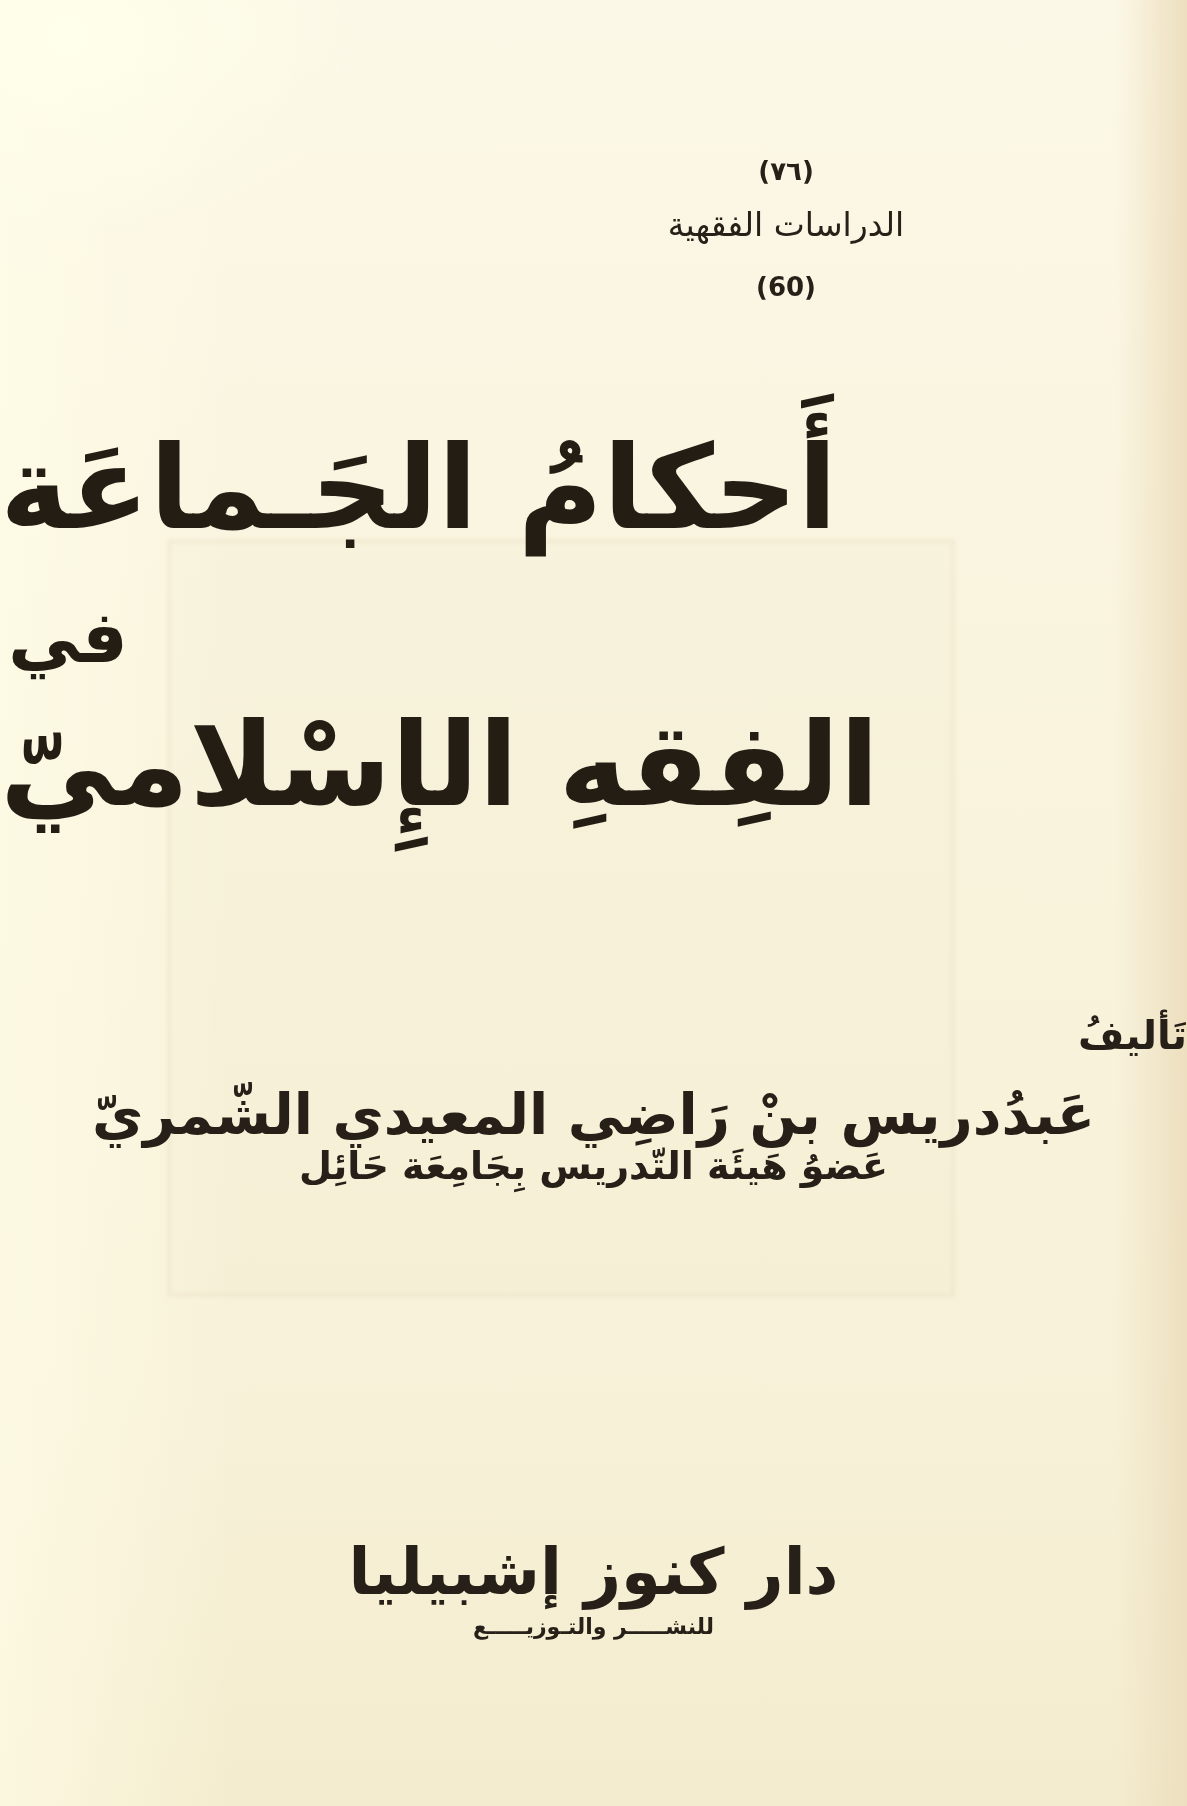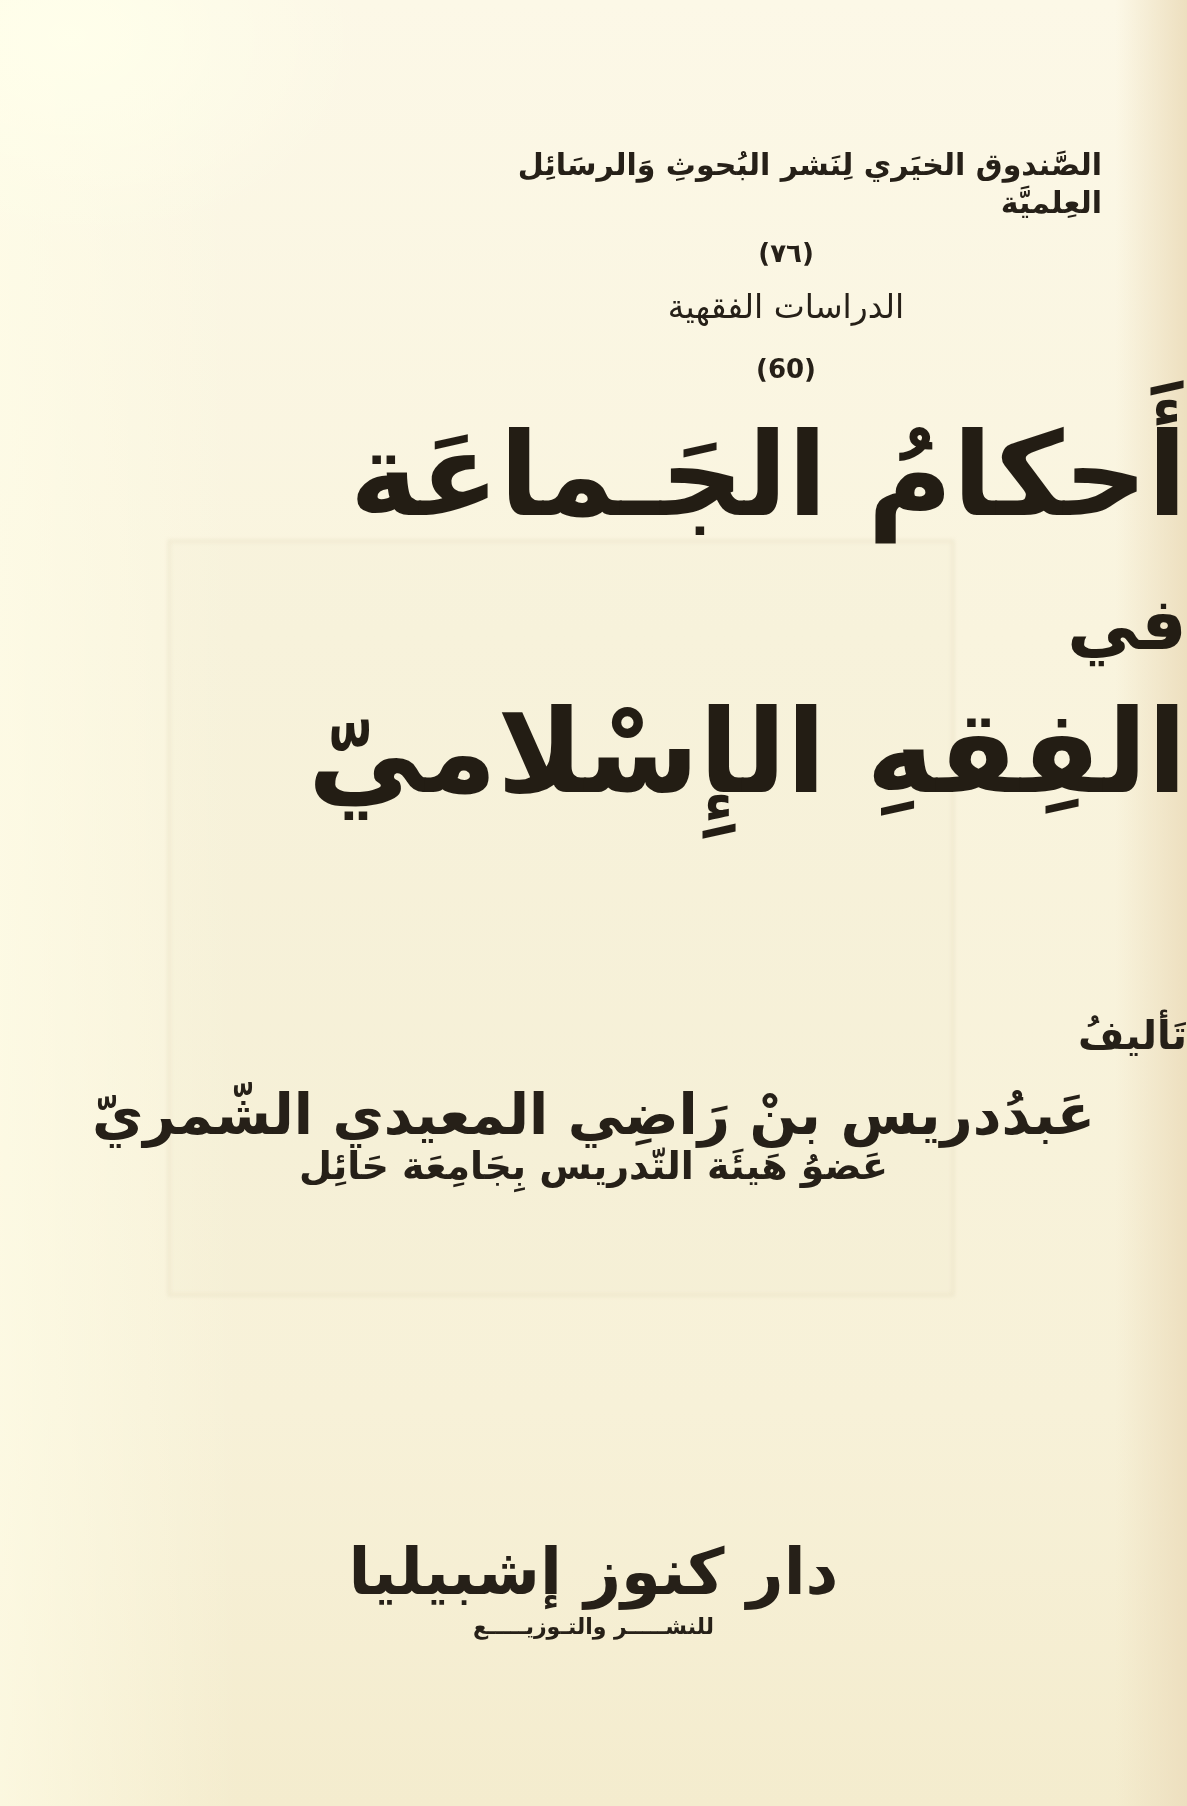--- a/index.html
+++ b/index.html
@@ -62,39 +62,40 @@
     font-size: 33px;
     margin-bottom: 26px;
   }
   .series-number {
     display: block;
     font-size: 26px;
     font-weight: bold;
   }
   .title-block {
     position: absolute;
-    top: 400px;
+    top: 413px;
     left: 0;
     width: 100%;
-    text-align: right;
+    text-align: left;
     color: #231d14;
   }
   .title-main {
     display: block;
     font-size: 116px;
     font-weight: bold;
     line-height: 1.3;
     letter-spacing: -2px;
   }
   .title-middle {
     display: block;
     font-size: 72px;
     font-weight: bold;
     line-height: 1.25;
     margin-top: 28px;
+    padding-left: 8px;
   }
   .title-sub {
     display: block;
     font-size: 116px;
     font-weight: bold;
     line-height: 1.3;
     letter-spacing: -2px;
     margin-top: 8px;
   }
   .byline-label {
@@ -146,21 +147,20 @@
   }
 </style>
 </head>
 <body>
 
 <div class="page">
 
   <div class="artifact"></div>
 
   <div class="header-block">
-    <span class="fund-line">الصَّندوق الخيَري لِنَشر البُحوثِ وَالرسَائِل العِلميَّة</span>
     <span class="fund-number">(٧٦)</span>
     <span class="series-title">الدراسات الفقهية</span>
     <span class="series-number">(60)</span>
   </div>
 
   <div class="title-block">
     <span class="title-main">أَحكامُ الجَـماعَة</span>
     <span class="title-middle">في</span>
     <span class="title-sub">الفِقهِ الإِسْلاميّ</span>
   </div>

